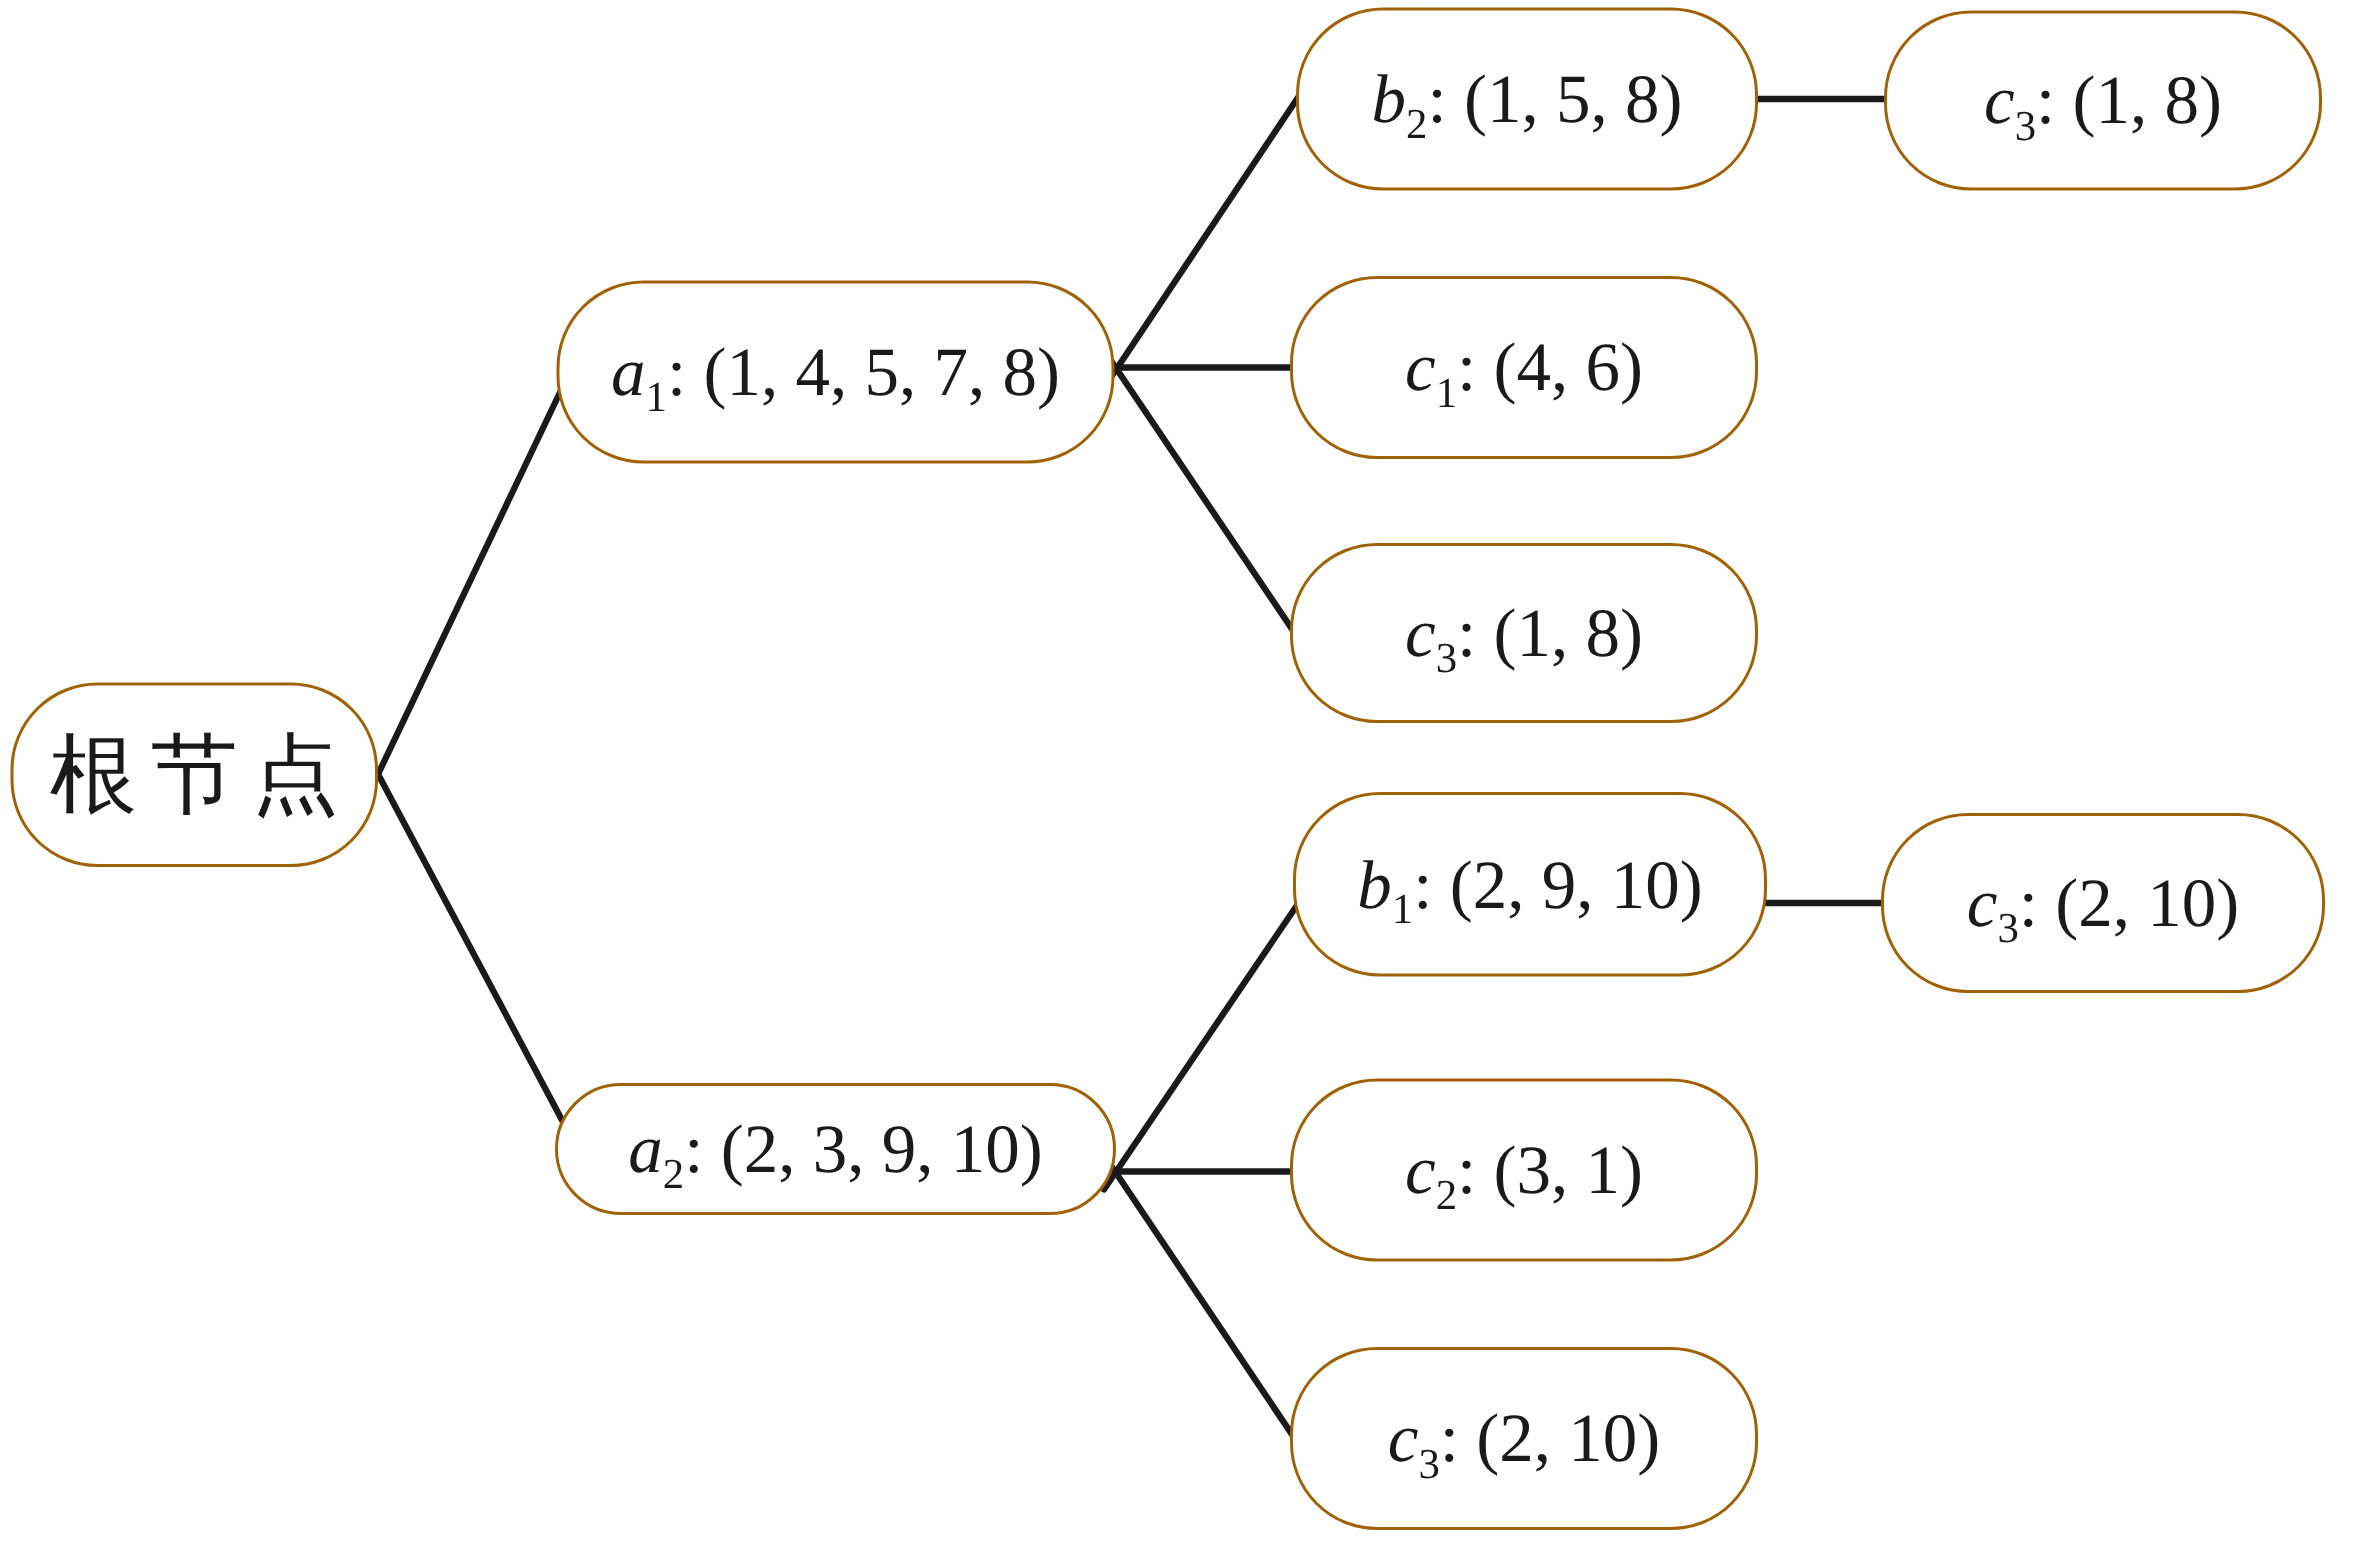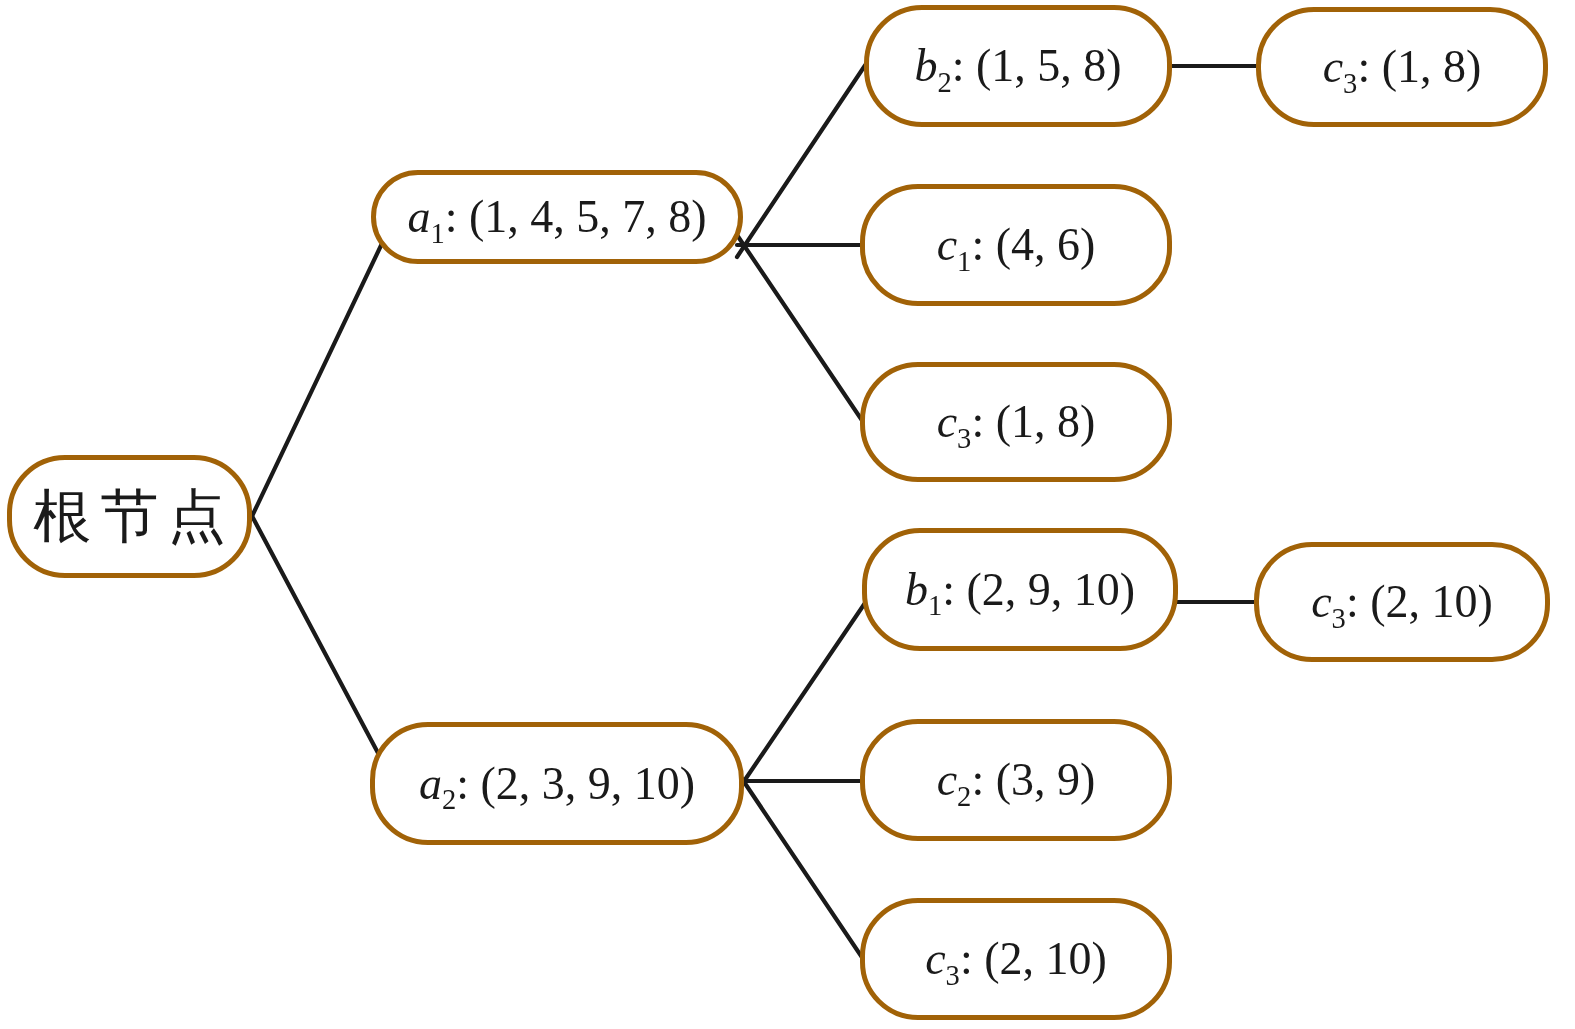--- a/index.html
+++ b/index.html
@@ -19,21 +19,21 @@
   }
   #edge-layer line {
     stroke: #1a1a1a;
     stroke-width: 4.2;
     stroke-linecap: round;
   }
   .node {
     position: absolute;
     box-sizing: border-box;
     background: #ffffff;
-    border: 5px solid #a16207;
+    border: 2px solid #a16207;
     border-radius: 58px;
     display: flex;
     align-items: center;
     justify-content: center;
     white-space: nowrap;
     font-size: 46px;
     z-index: 2;
     line-height: 1;
   }
   .node .nletter {
@@ -48,26 +48,26 @@
     vertical-align: sub;
   }
   .node .nrest { font-style: normal; }
   .node.root-node {
     font-size: 58px;
     letter-spacing: 0.16em;
     padding-left: 0.16em; 
   }
   
   .pos-root   { left: 7px;    top: 455px; width: 245px; height: 123px; }
-  .pos-a1     { left: 371px;  top: 170px; width: 372px; height: 94px; }
+  .pos-a1     { left: 371px;  top: 187px; width: 372px; height: 122px; }
   .pos-b2     { left: 864px;  top: 5px;   width: 308px; height: 122px; }
   .pos-c3top  { left: 1256px; top: 7px;   width: 292px; height: 120px; }
   .pos-c1     { left: 860px;  top: 184px; width: 312px; height: 122px; }
   .pos-c3a1   { left: 860px;  top: 362px; width: 312px; height: 120px; }
-  .pos-a2     { left: 370px;  top: 722px; width: 374px; height: 123px; }
+  .pos-a2     { left: 370px;  top: 722px; width: 374px; height: 88px; }
   .pos-b1     { left: 862px;  top: 528px; width: 316px; height: 123px; }
   .pos-c3b1   { left: 1254px; top: 542px; width: 296px; height: 120px; }
   .pos-c2     { left: 860px;  top: 719px; width: 312px; height: 122px; }
   .pos-c3a2   { left: 860px;  top: 898px; width: 312px; height: 122px; }
 </style>
 </head>
 <body>
 
 <div id="stage">
 
@@ -114,20 +114,20 @@
 
   <div class="node pos-b1">
     <span><i class="nletter">b</i><sub class="nsub">1</sub><span class="nrest">: (2, 9, 10)</span></span>
   </div>
 
   <div class="node pos-c3b1">
     <span><i class="nletter">c</i><sub class="nsub">3</sub><span class="nrest">: (2, 10)</span></span>
   </div>
 
   <div class="node pos-c2">
-    <span><i class="nletter">c</i><sub class="nsub">2</sub><span class="nrest">: (3, 9)</span></span>
+    <span><i class="nletter">c</i><sub class="nsub">2</sub><span class="nrest">: (3, 1)</span></span>
   </div>
 
   <div class="node pos-c3a2">
     <span><i class="nletter">c</i><sub class="nsub">3</sub><span class="nrest">: (2, 10)</span></span>
   </div>
 
 </div>
 
 </body></html>

